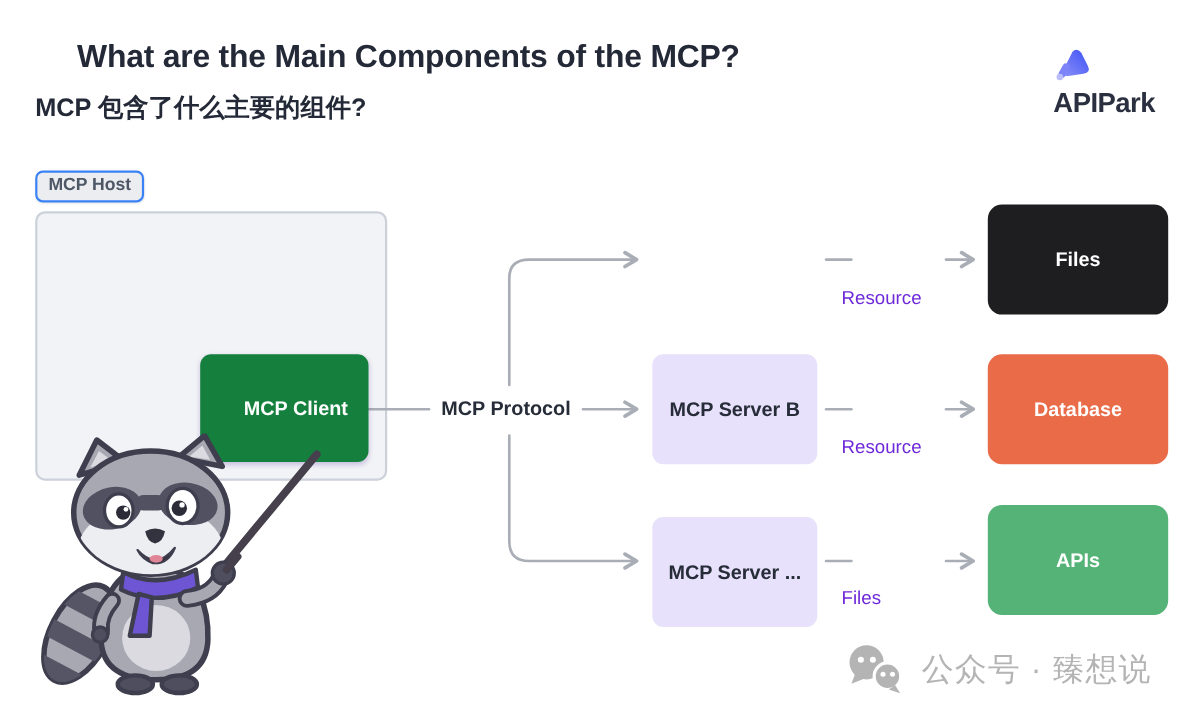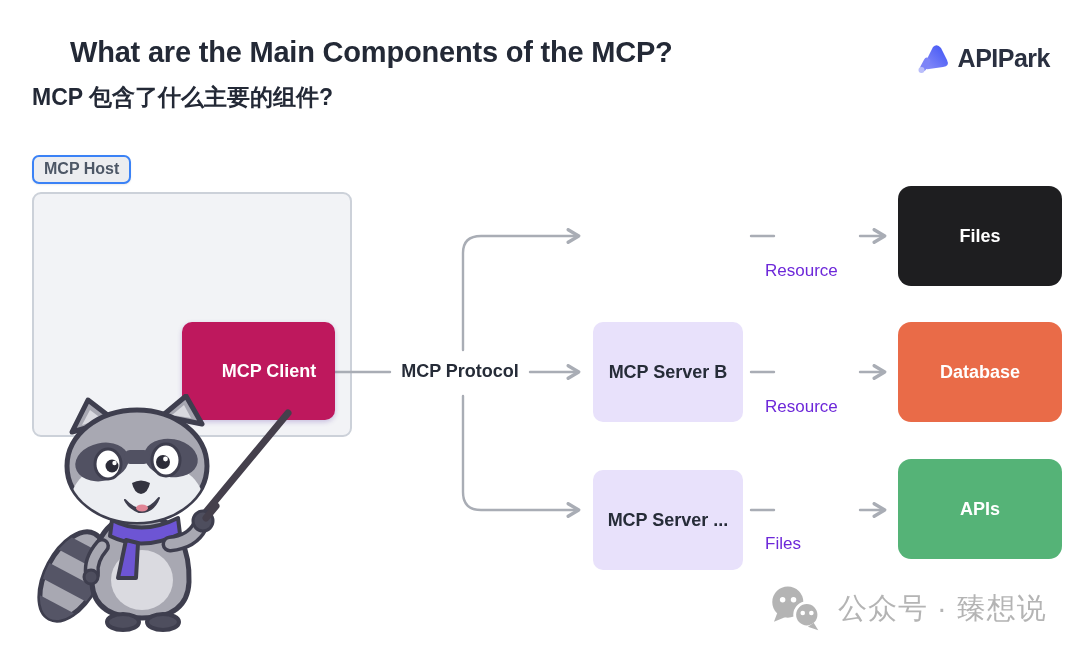--- a/index.html
+++ b/index.html
@@ -2,21 +2,21 @@
 <html><head>
 <meta charset="utf-8">
 <style>
   * { margin:0; padding:0; box-sizing:border-box; }
   body { background:#ffffff; font-family:"Liberation Sans","DejaVu Sans",sans-serif; }
   .canvas { position:relative; width:1080px; height:649px; background:#ffffff; overflow:hidden; }
 
   .title-en { position:absolute; left:32px; top:36px; font-size:29px; font-weight:bold; color:#232936; letter-spacing:-0.2px;margin-left:38px; }
   .title-zh { position:absolute; left:32px; top:82px; font-size:23px; font-weight:bold; color:#232936; }
 
-  .brand { position:absolute; right:30px; top:42px; display:flex; align-items:center; gap:6px; }
+  .brand { position:absolute; right:30px; top:42px; display:flex; align-items:flex-start; gap:6px;flex-direction:column; }
   .brand-name { font-size:25px; font-weight:bold; color:#2a3040; letter-spacing:-0.5px; }
 
   .host-badge { position:absolute; left:32px; top:155px; padding:3px 10px 4px 10px;
     background:#ecedf0; border:2px solid #3b82f6; border-radius:7px;
     font-size:16px; font-weight:bold; color:#4d5766; box-shadow:0 1px 2px rgba(0,0,0,0.08); }
 
   .host-box { position:absolute; left:32px; top:192px; width:320px; height:245px;
     background:#f2f3f6; border:2px solid #ccd1d9; border-radius:9px; }
 
   .box { position:absolute; display:flex; align-items:center; justify-content:center;
@@ -85,21 +85,21 @@
       <path d="M463,396 V492 Q463,510 481,510 H578" marker-end="url(#arrow)"></path>
       <path d="M751,236 H774"></path>
       <path d="M751,372 H774"></path>
       <path d="M751,510 H774"></path>
       <path d="M860,236 H884" marker-end="url(#arrow)"></path>
       <path d="M860,372 H884" marker-end="url(#arrow)"></path>
       <path d="M860,510 H884" marker-end="url(#arrow)"></path>
     </g>
   </svg>
 
-  <div class="box client-box" style="background: #be185d; padding-left: 21px;">MCP Client</div>
+  <div class="box client-box" style="background: #15803d; padding-left: 21px;">MCP Client</div>
 
   <div class="protocol-label">MCP Protocol</div>
 
   <div class="box server-box server-b" style="background: rgb(232, 225, 251);">MCP Server B</div>
   <div class="box server-box server-c" style="background: rgb(232, 225, 251);">MCP Server ...</div>
 
   <div class="link-label link-a">Resource</div>
   <div class="link-label link-b">Resource</div>
   <div class="link-label link-c">Files</div>
 

